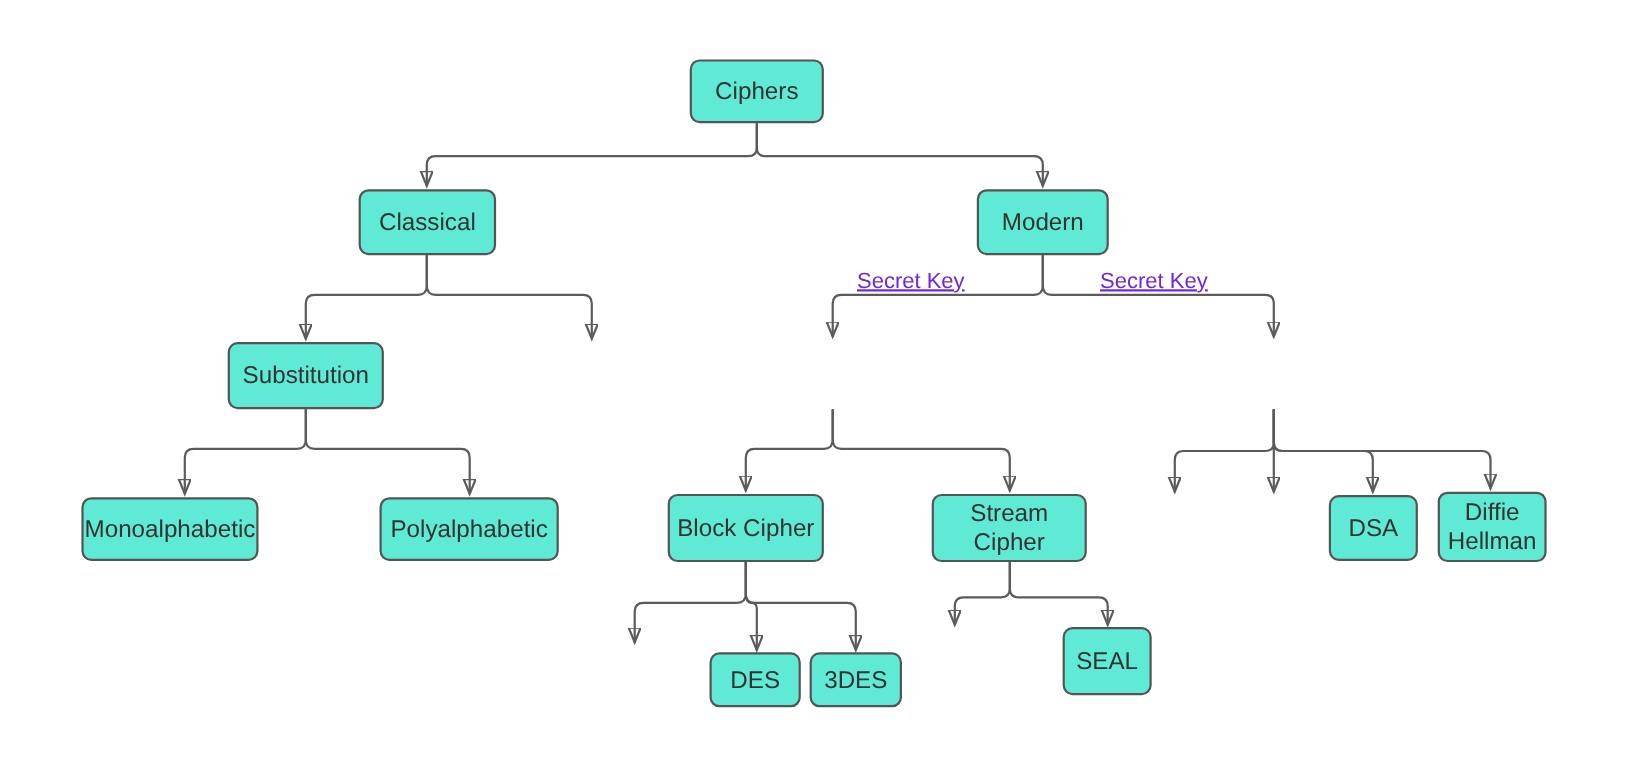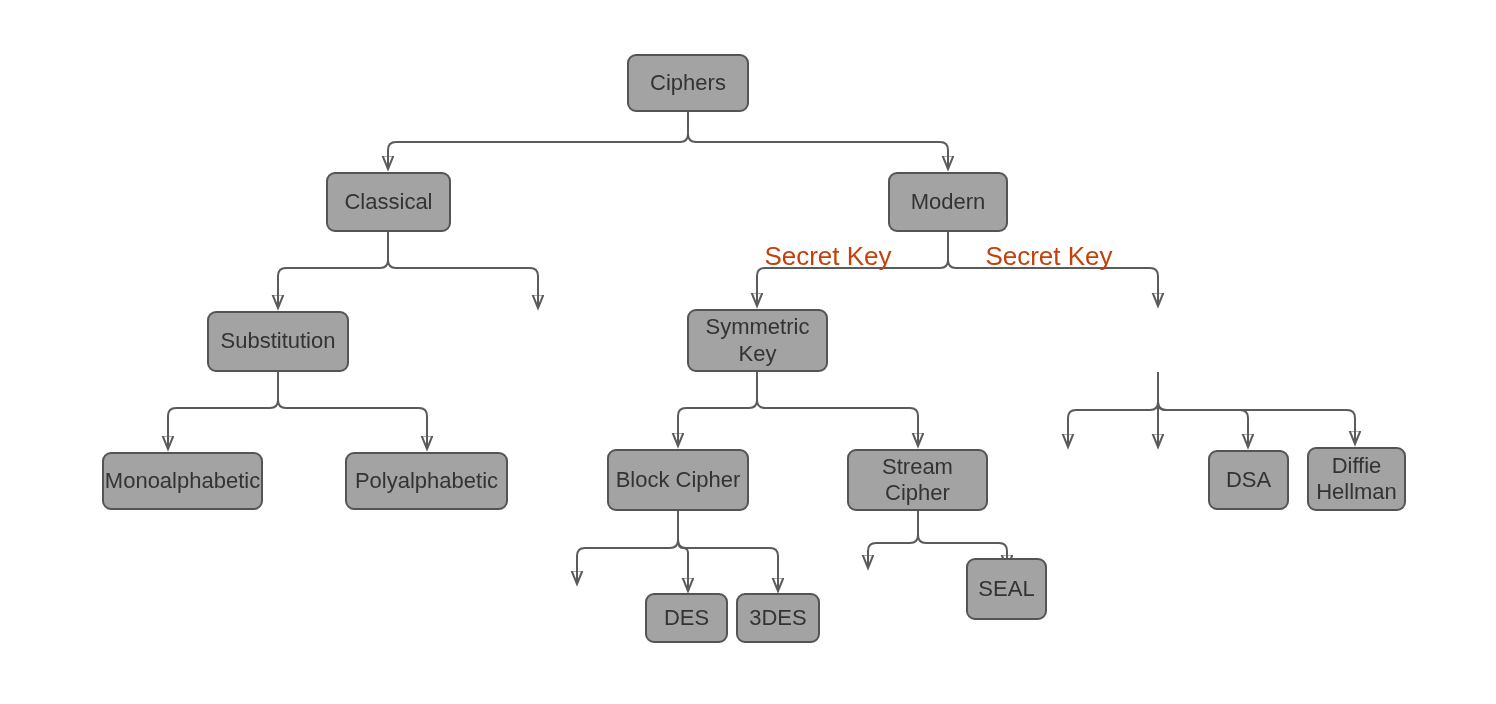--- a/index.html
+++ b/index.html
@@ -8,33 +8,34 @@
     width:1496px;height:704px;
     background:#ffffff;
     font-family:"Liberation Sans", sans-serif;
     overflow:hidden;
   }
   #edges{position:absolute;left:0;top:0;width:1496px;height:704px;}
   #edges path{fill:none;stroke:#5b5b5b;stroke-width:2;}
   .node{
     position:absolute;
     box-sizing:border-box;
-    background:#a3a3a3;
+    background:#5eead4;
     border:2px solid #545454;
     border-radius:9px;
     display:flex;align-items:center;justify-content:center;
     text-align:center;
     white-space:pre-line;
     font-size:22px;line-height:1.2;color:#333333;
   }
   .edge-label{
     position:absolute;
     transform:translateX(-50%);
-    font-size:26px;line-height:22px;color:#c2410c;
+    font-size:20px;line-height:22px;color:#6d28d9;
     white-space:nowrap;
+    text-decoration:underline;
   }
 </style>
 </head>
 <body>
 
 <div id="canvas">
 
   <svg id="edges" viewBox="0 0 1496 704" xmlns="http://www.w3.org/2000/svg">
     <defs>
       <marker id="arrowhead" markerUnits="userSpaceOnUse" markerWidth="16" markerHeight="14" refX="13.5" refY="5.5" orient="auto">
@@ -73,32 +74,30 @@
   <div class="edge-label" style="left:828px;top:245px">Secret Key</div>
   <div class="edge-label" style="left:1049px;top:245px">Secret Key</div>
 
   <div class="node" style="left:627px;top:54px;width:122px;height:58px">Ciphers</div>
 
   <div class="node" style="left:326px;top:172px;width:125px;height:60px">Classical</div>
   <div class="node" style="left:888px;top:172px;width:120px;height:60px">Modern</div>
 
   <div class="node" style="left:207px;top:311px;width:142px;height:61px">Substitution</div>
 
-  <div class="node" style="left:102px;top:452px;width:161px;height:58px">Monoalphabetic</div>
+  <div class="node" style="left:74px;top:452px;width:161px;height:58px">Monoalphabetic</div>
   <div class="node" style="left:345px;top:452px;width:163px;height:58px">Polyalphabetic</div>
 
-  <div class="node" style="left:687px;top:309px;width:141px;height:63px">Symmetric
-Key</div>
 
   <div class="node" style="left:607px;top:449px;width:142px;height:62px">Block Cipher</div>
   <div class="node" style="left:847px;top:449px;width:141px;height:62px">Stream
 Cipher</div>
 
   <div class="node" style="left:645px;top:593px;width:83px;height:50px">DES</div>
   <div class="node" style="left:736px;top:593px;width:84px;height:50px">3DES</div>
 
-  <div class="node" style="left:966px;top:558px;width:81px;height:62px">SEAL</div>
+  <div class="node" style="left:966px;top:570px;width:81px;height:62px">SEAL</div>
 
   <div class="node" style="left:1208px;top:450px;width:81px;height:60px">DSA</div>
   <div class="node" style="left:1307px;top:447px;width:99px;height:64px">Diffie
 Hellman</div>
 
 </div>
 
 </body></html>

